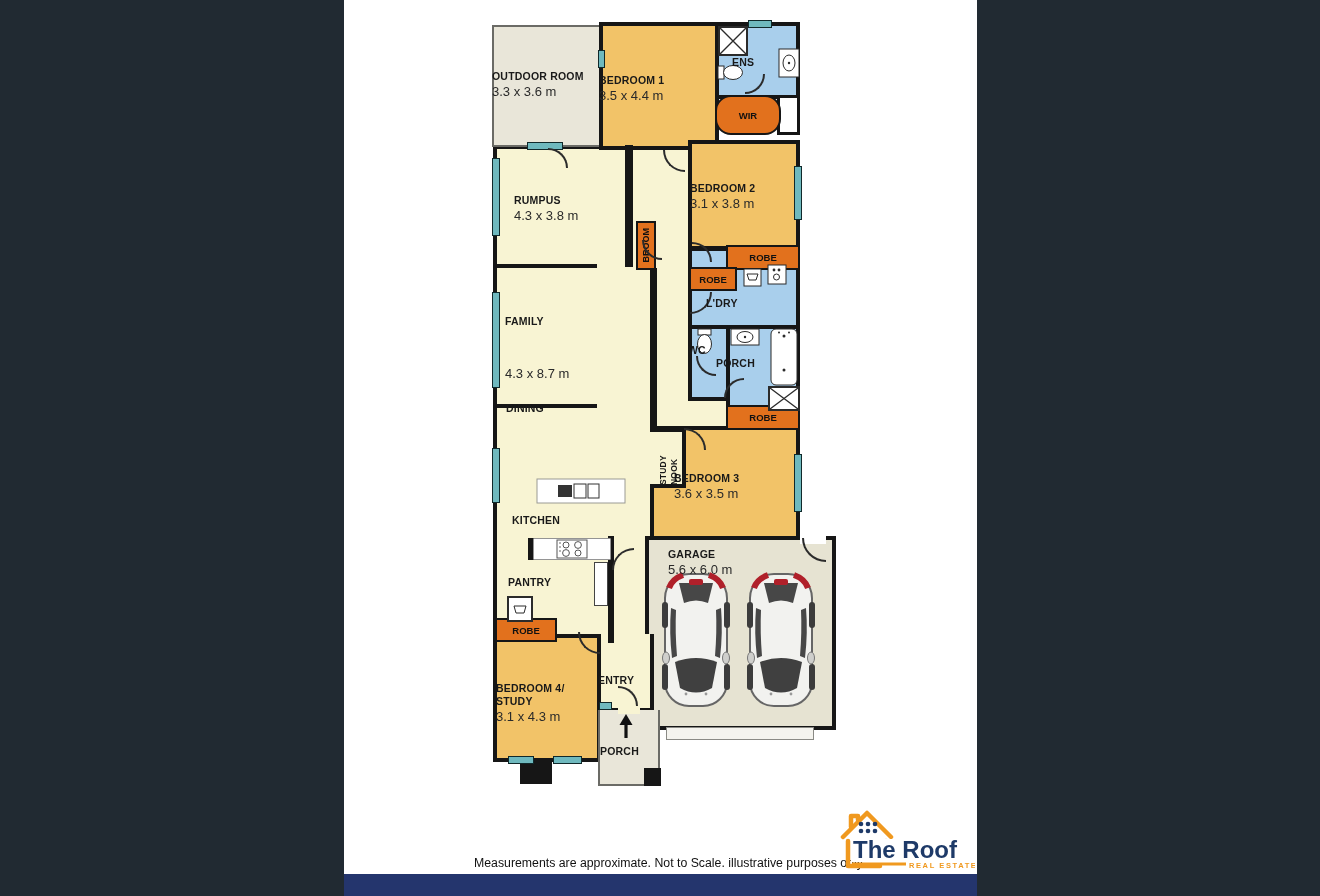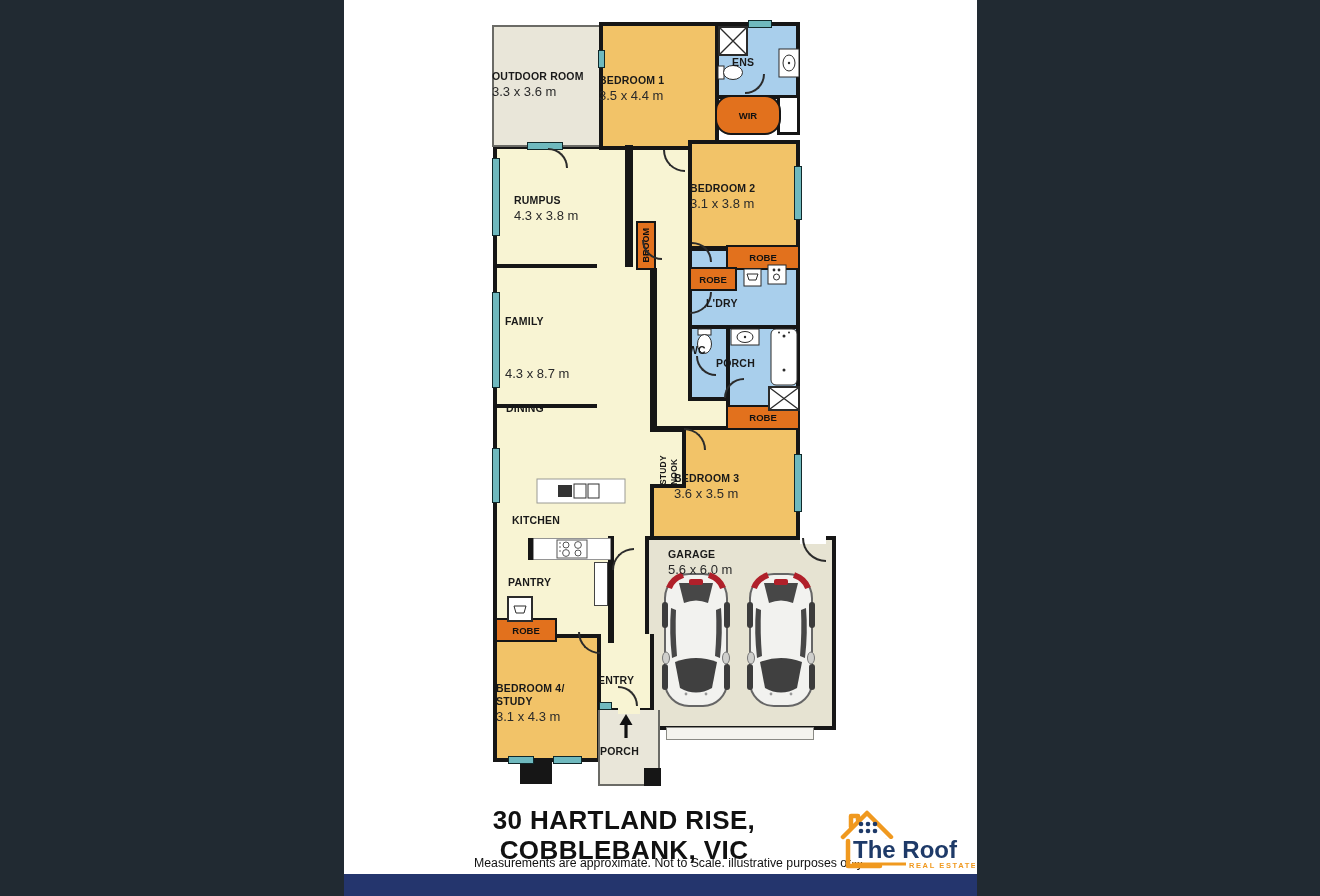--- a/index.html
+++ b/index.html
@@ -275,24 +275,20 @@
       <span>STUDY</span>
       <span class="dims">3.1 x 4.3 m</span>
     </div>
     <div class="lbl" style="left:254px;top:674px;width:56px;">
       <span>ENTRY</span>
     </div>
     <div class="lbl" style="left:256px;top:745px;width:60px;">
       <span>PORCH</span>
     </div>
 
-    <div class="addr">
-      <div>30 HARTLAND RISE,</div>
-      <div>COBBLEBANK, VIC</div>
-    </div>
     <div class="disclaimer">Measurements are approximate. Not to Scale. illustrative purposes only.</div>
 
     <svg class="fixture" style="left:496px;top:806px;" width="135" height="66" viewBox="0 0 135 66">
       <g stroke="#F0991F" stroke-width="4.5" fill="none" stroke-linecap="round" stroke-linejoin="round">
         <path d="M3,31 L27,7 L51,31"></path>
         <path d="M11,21 V10 H18 V14"></path>
         <path d="M8,35 V60 H40"></path>
         <path d="M46,35 V40"></path>
       </g>
       <g fill="#1E3A68">

